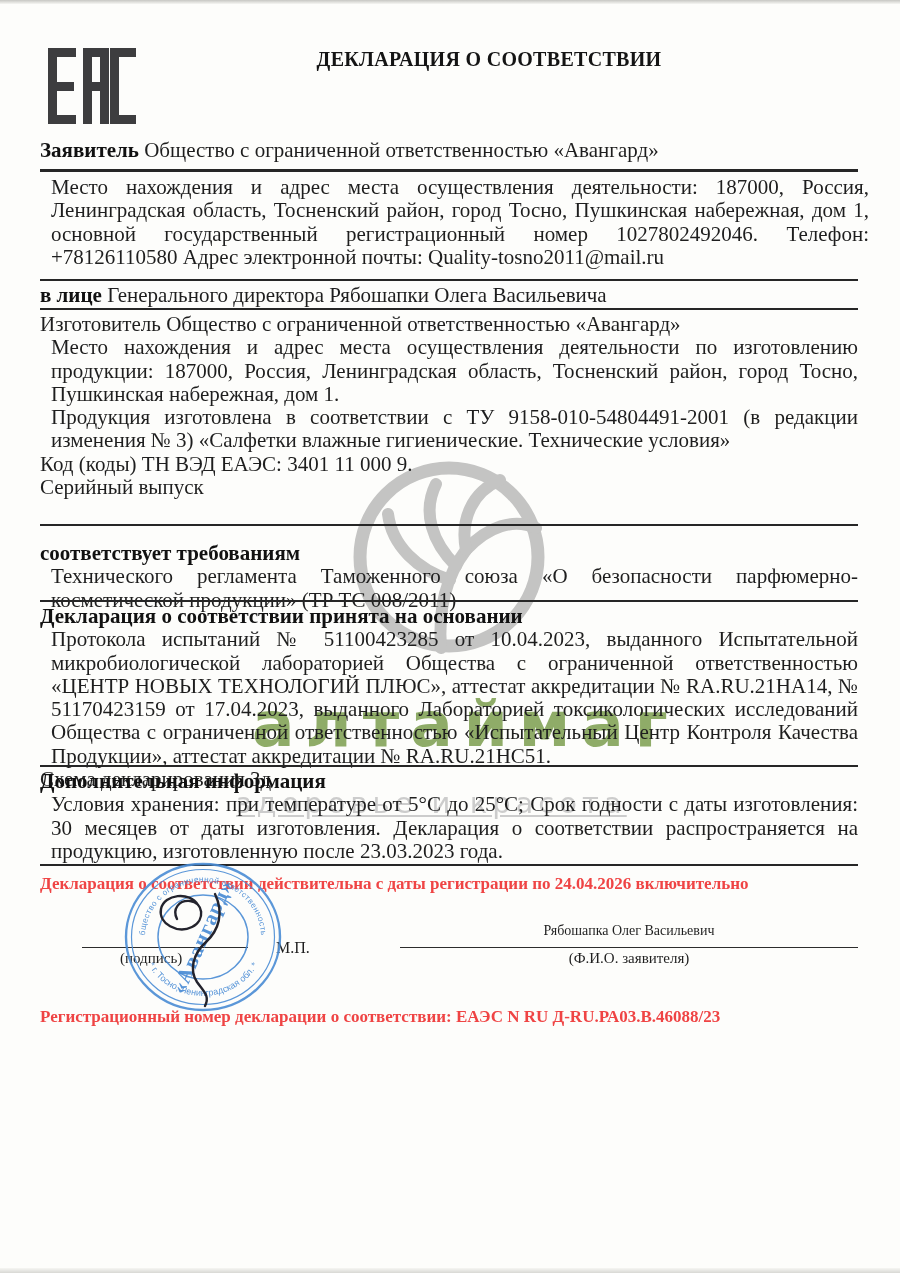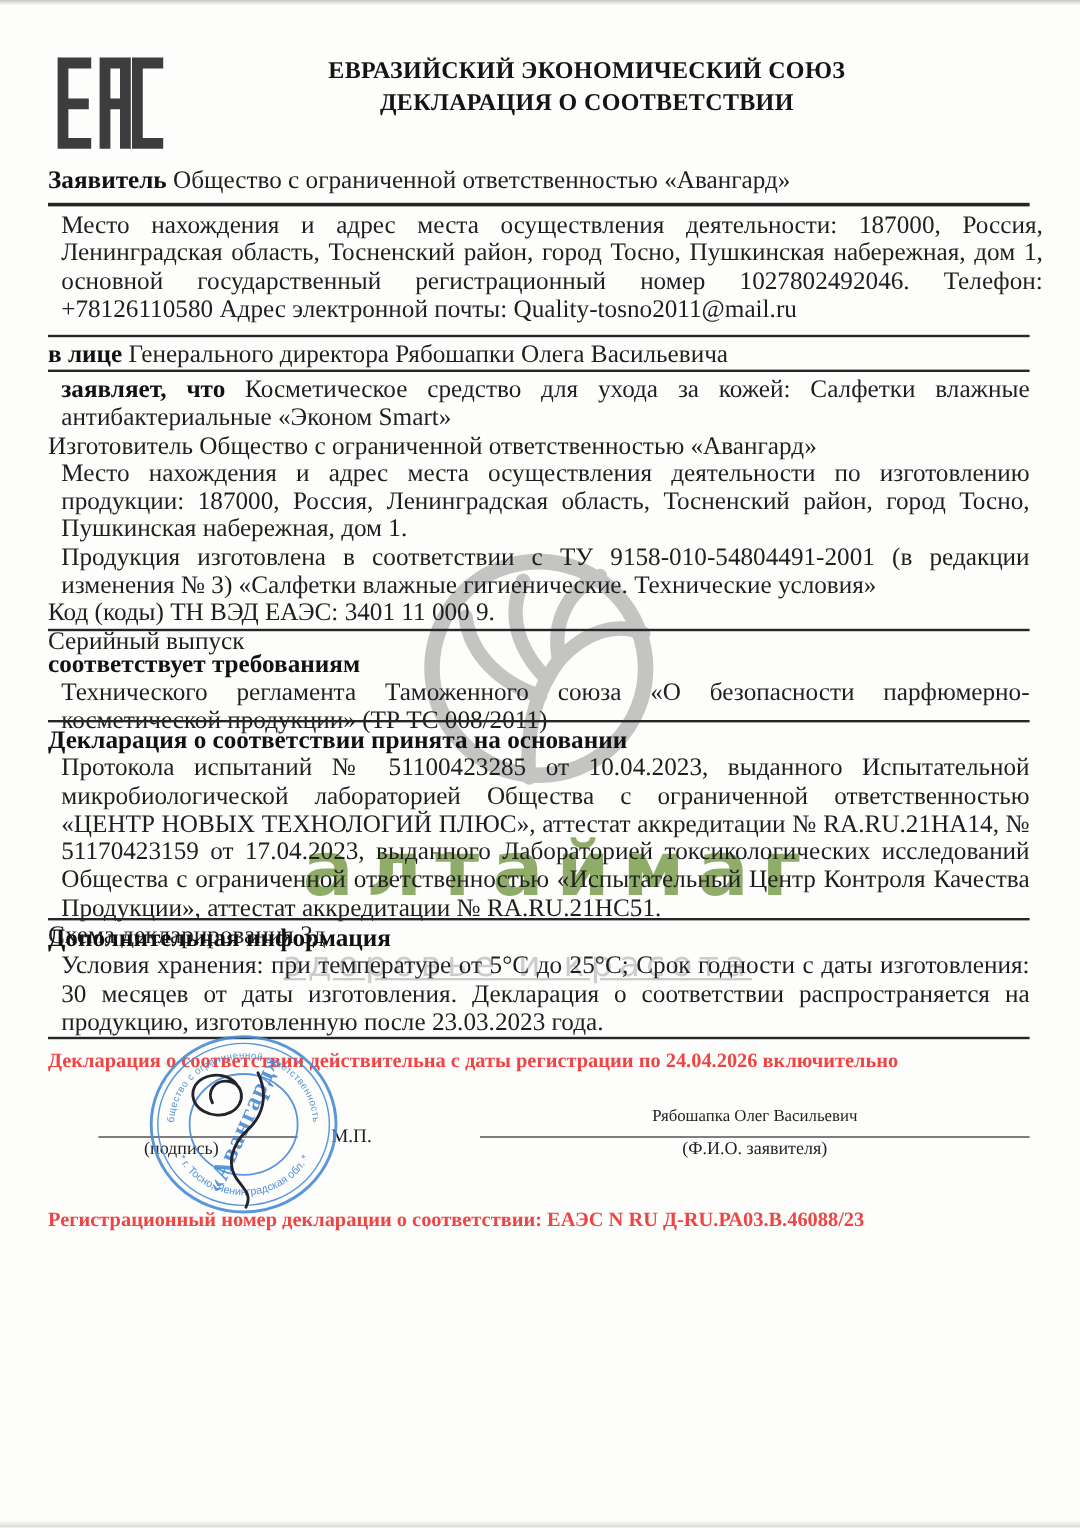--- a/index.html
+++ b/index.html
@@ -65,38 +65,36 @@
 
     <svg class="eac" width="90" height="78" viewBox="0 0 90 78">
       <g fill="#3d3d3f">
         <path d="M1,1 h28 v9 h-19 v25 h17 v9 h-17 v24 h19 v9 h-28 z"></path>
         <path d="M36,1 h26 v76 h-9 v-33 h-8 v33 h-9 z M45,10 v25 h8 v-25 z"></path>
         <path d="M63,1 h26 v9 h-17 v58 h17 v9 h-26 z"></path>
       </g>
     </svg>
 
     <div class="titles">
-      <div>ЕВРАЗИЙСКИЙ ЭКОНОМИЧЕСКИЙ СОЮЗ</div>
       <div>ДЕКЛАРАЦИЯ О СООТВЕТСТВИИ</div>
     </div>
 
     <p class="abs" style="top:139px"><b>Заявитель</b> <span>Общество с ограниченной ответственностью «Авангард»</span></p>
 
     <div class="rule thick" style="top:169px"></div>
 
     <p class="abs just" style="top:176px">Место нахождения и адрес места осуществления деятельности: 187000, Россия, Ленинградская область, Тосненский район, город Тосно, Пушкинская набережная, дом 1, основной государственный регистрационный номер 1027802492046. Телефон: +78126110580 Адрес электронной почты: Quality-tosno2011@mail.ru</p>
 
     <div class="rule" style="top:279px"></div>
 
     <p class="abs" style="top:284px"><b>в лице</b> <span>Генерального директора Рябошапки Олега Васильевича</span></p>
 
     <div class="rule" style="top:308px"></div>
 
     <div class="abs" style="top:313px">
-      <p class="just"><b>заявляет, что</b> <span>Косметическое средство для ухода за кожей: Салфетки влажные антибактериальные «Эконом Smart»</span></p>
       <p>Изготовитель Общество с ограниченной ответственностью «Авангард»</p>
       <p class="just">Место нахождения и адрес места осуществления деятельности по изготовлению продукции: 187000, Россия, Ленинградская область, Тосненский район, город Тосно, Пушкинская набережная, дом 1.</p>
       <p class="just">Продукция изготовлена в соответствии с ТУ 9158-010-54804491-2001 (в редакции изменения № 3) «Салфетки влажные гигиенические. Технические условия»</p>
       <p>Код (коды) ТН ВЭД ЕАЭС: 3401 11 000 9.</p>
       <p>Серийный выпуск</p>
     </div>
 
     <div class="rule" style="top:524px"></div>
 
     <div class="abs" style="top:542px">

